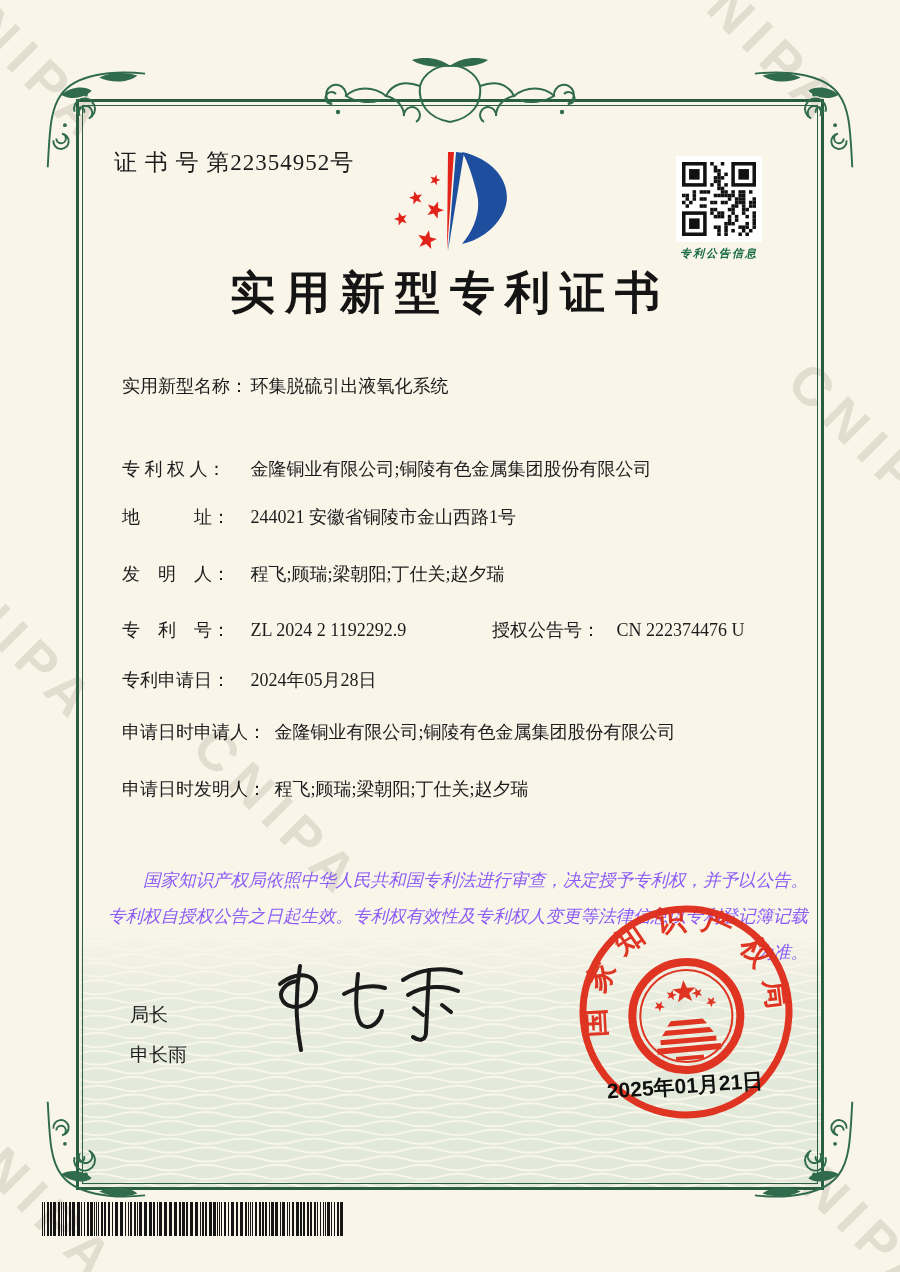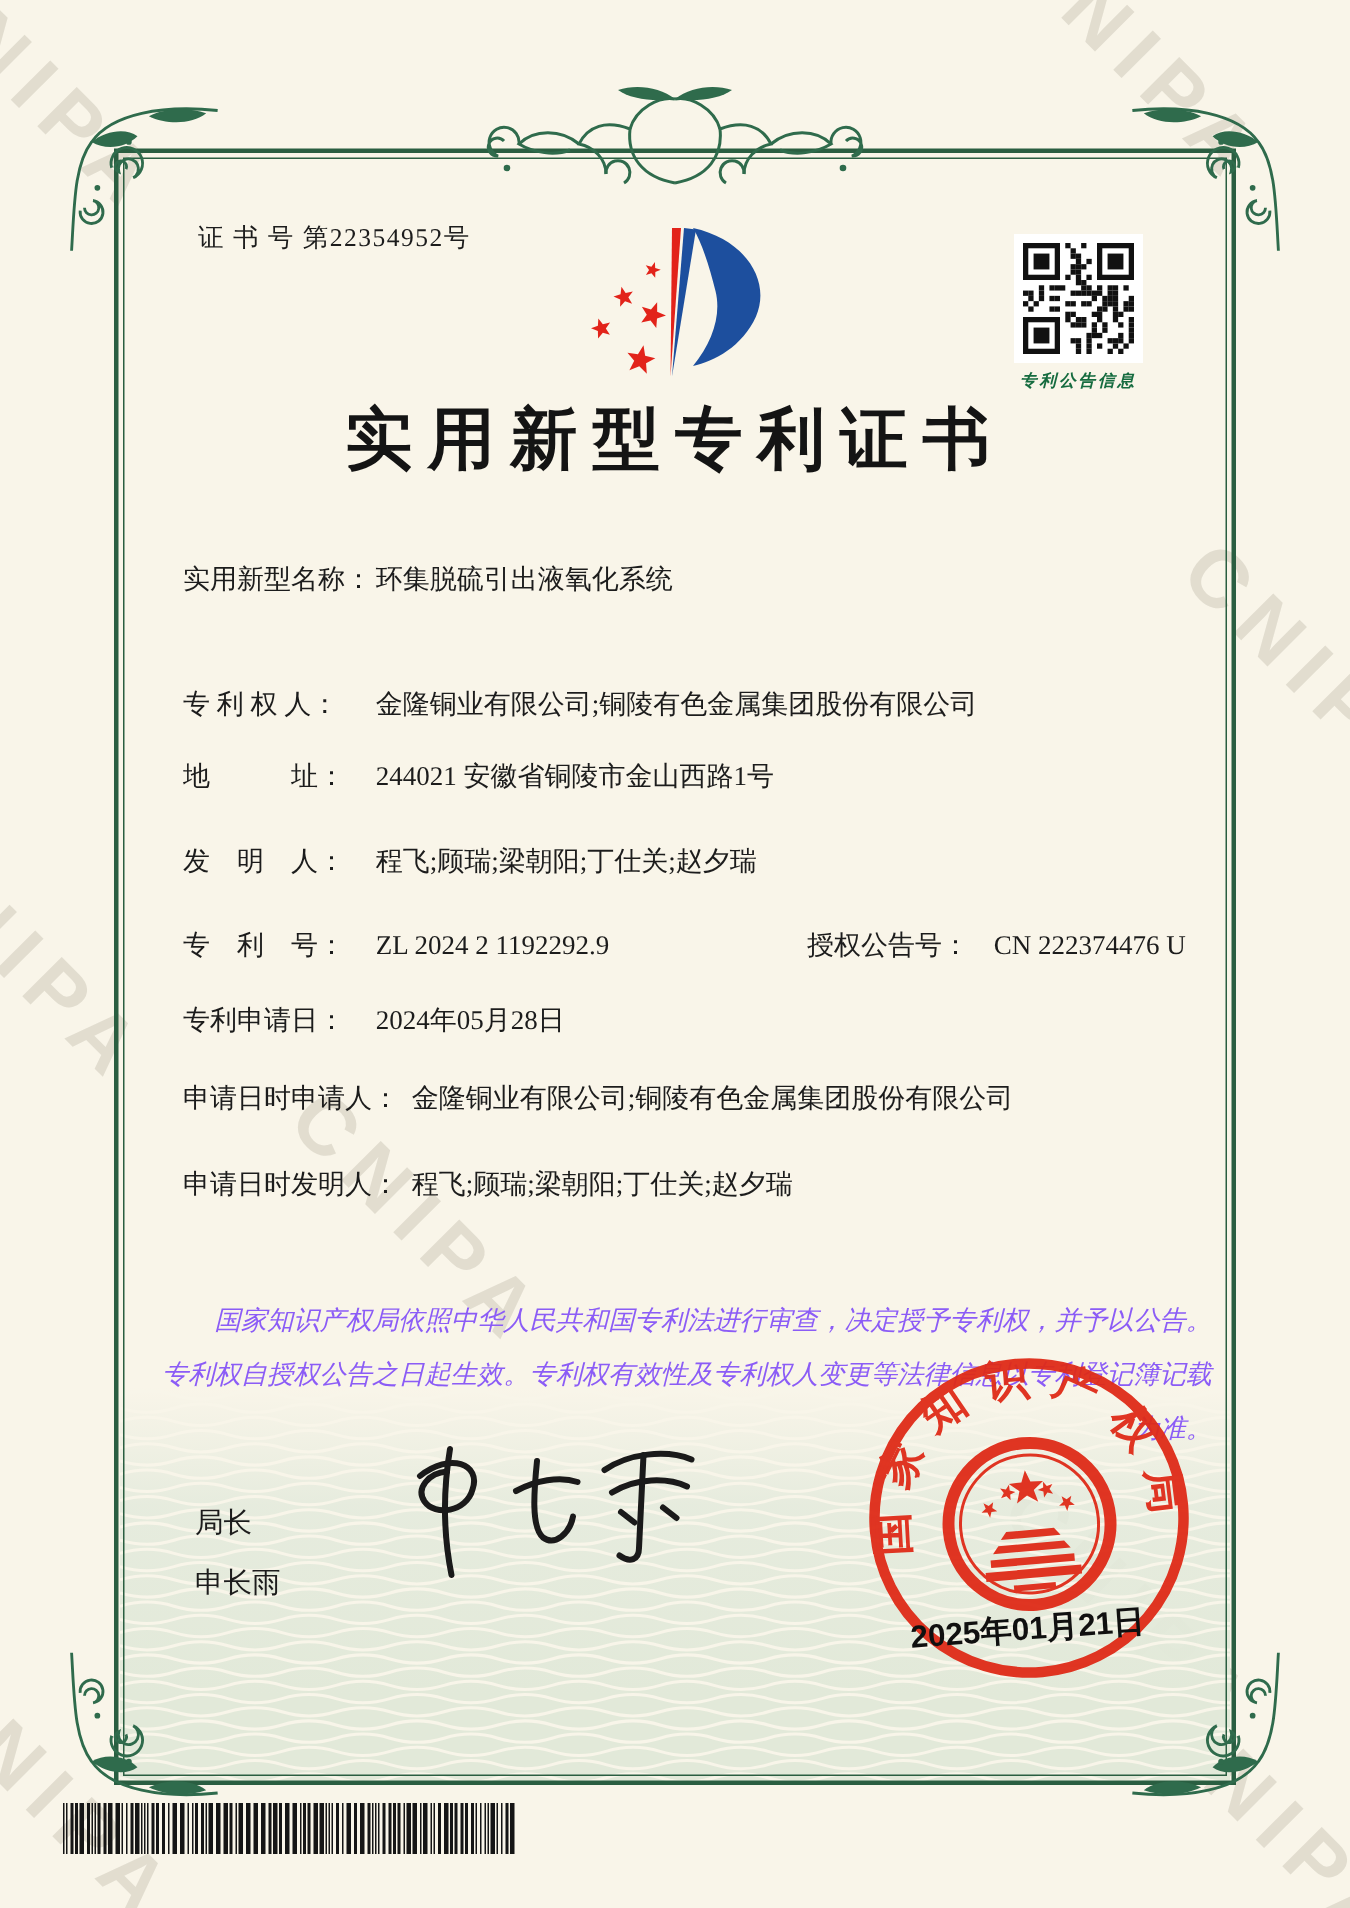--- a/index.html
+++ b/index.html
@@ -13,32 +13,32 @@
   .waves{position:absolute;left:80px;top:925px;width:740px;height:263px;z-index:1;
          background:linear-gradient(180deg,rgba(227,234,220,0) 0%,rgba(227,234,220,.85) 30%,#e2e9d9 78%);}
   .waves svg{position:absolute;left:0;top:0;}
   
   .frame-outer{position:absolute;left:76px;top:99px;width:742px;height:1085px;
                border:3px solid #2a5e41;z-index:2;}
   .frame-inner{position:absolute;left:3px;top:3px;right:3px;bottom:3px;border:1px solid #2a5e41;}
   .flourish{position:absolute;z-index:2;}
   
   .abs{position:absolute;z-index:3;}
-  .cert-no{left:132px;top:147px;font-size:17px;letter-spacing:1px;}
+  .cert-no{left:114px;top:147px;font-size:23px;letter-spacing:1px;}
   .logo{left:378px;top:148px;}
   .qr-wrap{left:676px;top:156px;width:86px;height:86px;background:#fff;padding:0;}
   .qr-wrap svg{margin:6px;}
   .qr-caption{left:639px;top:246px;width:160px;text-align:center;color:#156b3f;
               font-style:italic;font-weight:bold;font-size:11px;letter-spacing:2px;}
   .title{left:0;right:0;top:263px;text-align:center;font-family:"Liberation Sans",sans-serif;
          font-weight:bold;font-size:45px;letter-spacing:10px;color:#141414;}
   .row{font-size:18px;white-space:nowrap;}
   .f-label{display:inline-block;width:124px;}
   .f-label-wide{display:inline-block;width:148px;}
-  .f-label-r{display:inline-block;width:120px;margin-left:46px;}
+  .f-label-r{display:inline-block;width:120px;}
   .legal{left:92px;top:862px;width:716px;text-align:right;font-size:17.5px;
          line-height:36px;font-style:italic;color:#8b5cf6;}
   .sig-title{left:130px;top:1002px;font-family:Liberation Mono, monospace;font-size:19px;}
   .sig-name{left:130px;top:1042px;font-family:Liberation Sans, sans-serif;font-size:19px;}
   .signature{left:245px;top:948px;z-index:4;}
   .seal{left:572px;top:898px;z-index:4;transform:rotate(-5deg);opacity:.95;}
   .seal-date{left:580px;top:1072px;width:210px;text-align:center;z-index:5;
              font-family:"Liberation Sans",sans-serif;font-weight:bold;font-size:21px;
              color:#101010;transform:rotate(-4deg);}
   .footer{left:0;right:0;top:1152px;text-align:center;font-size:15px;z-index:3;}

